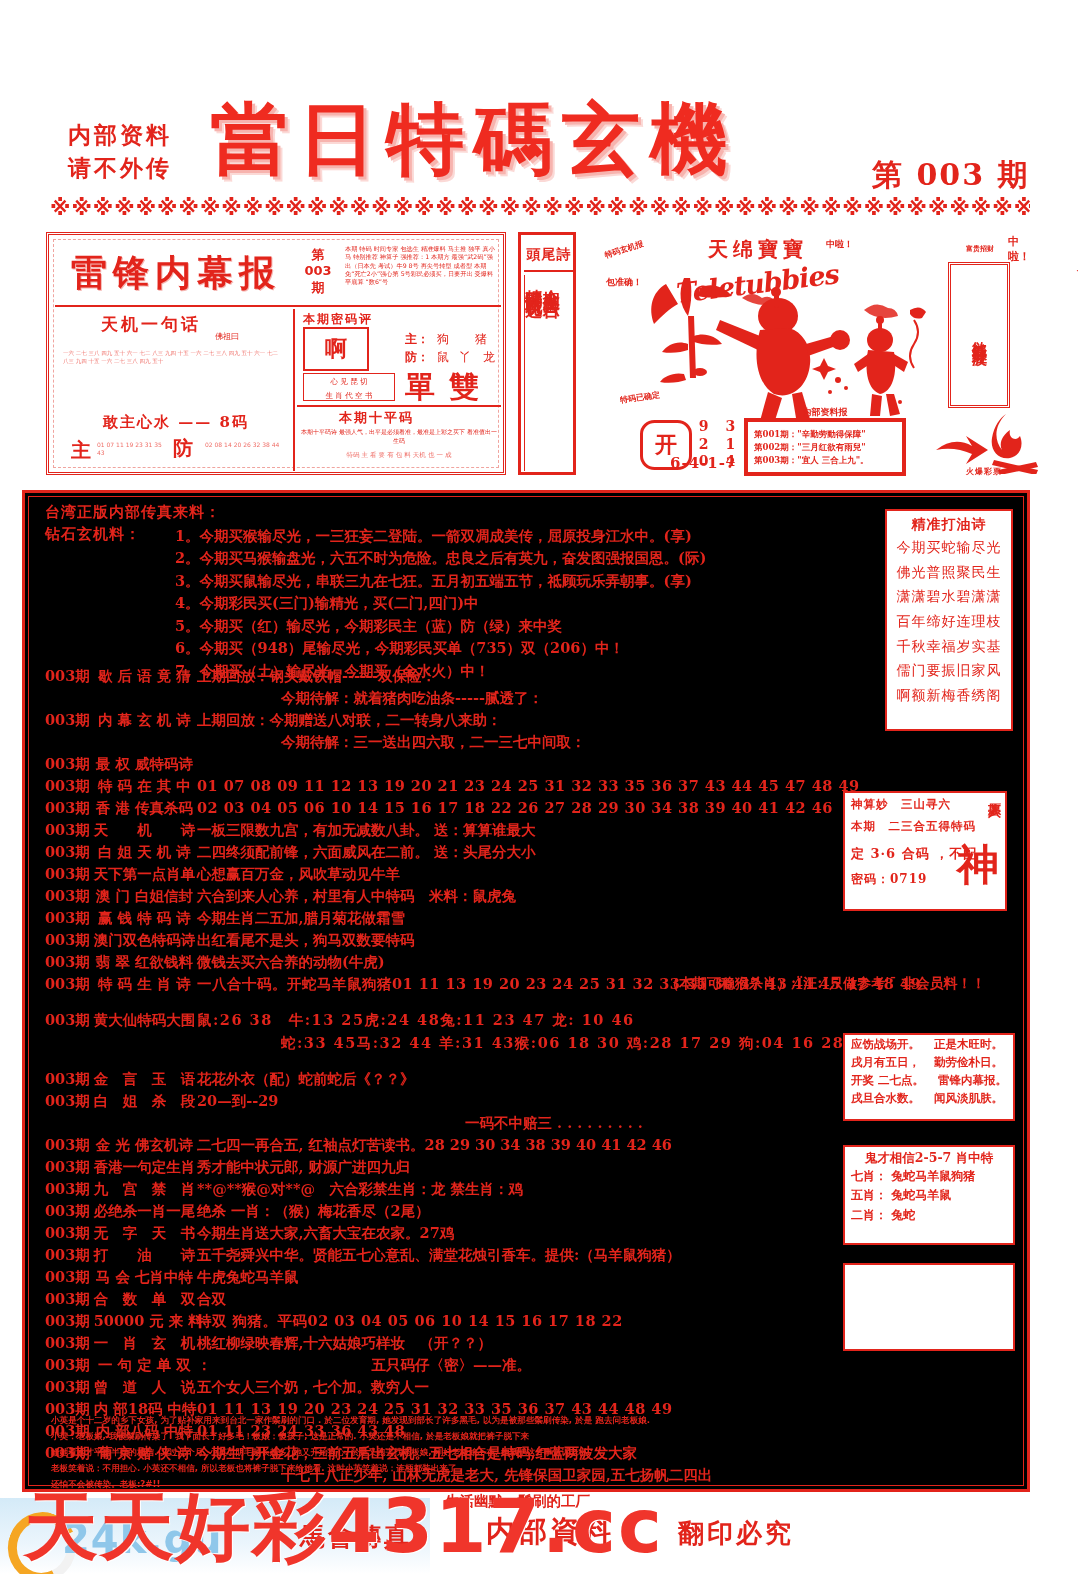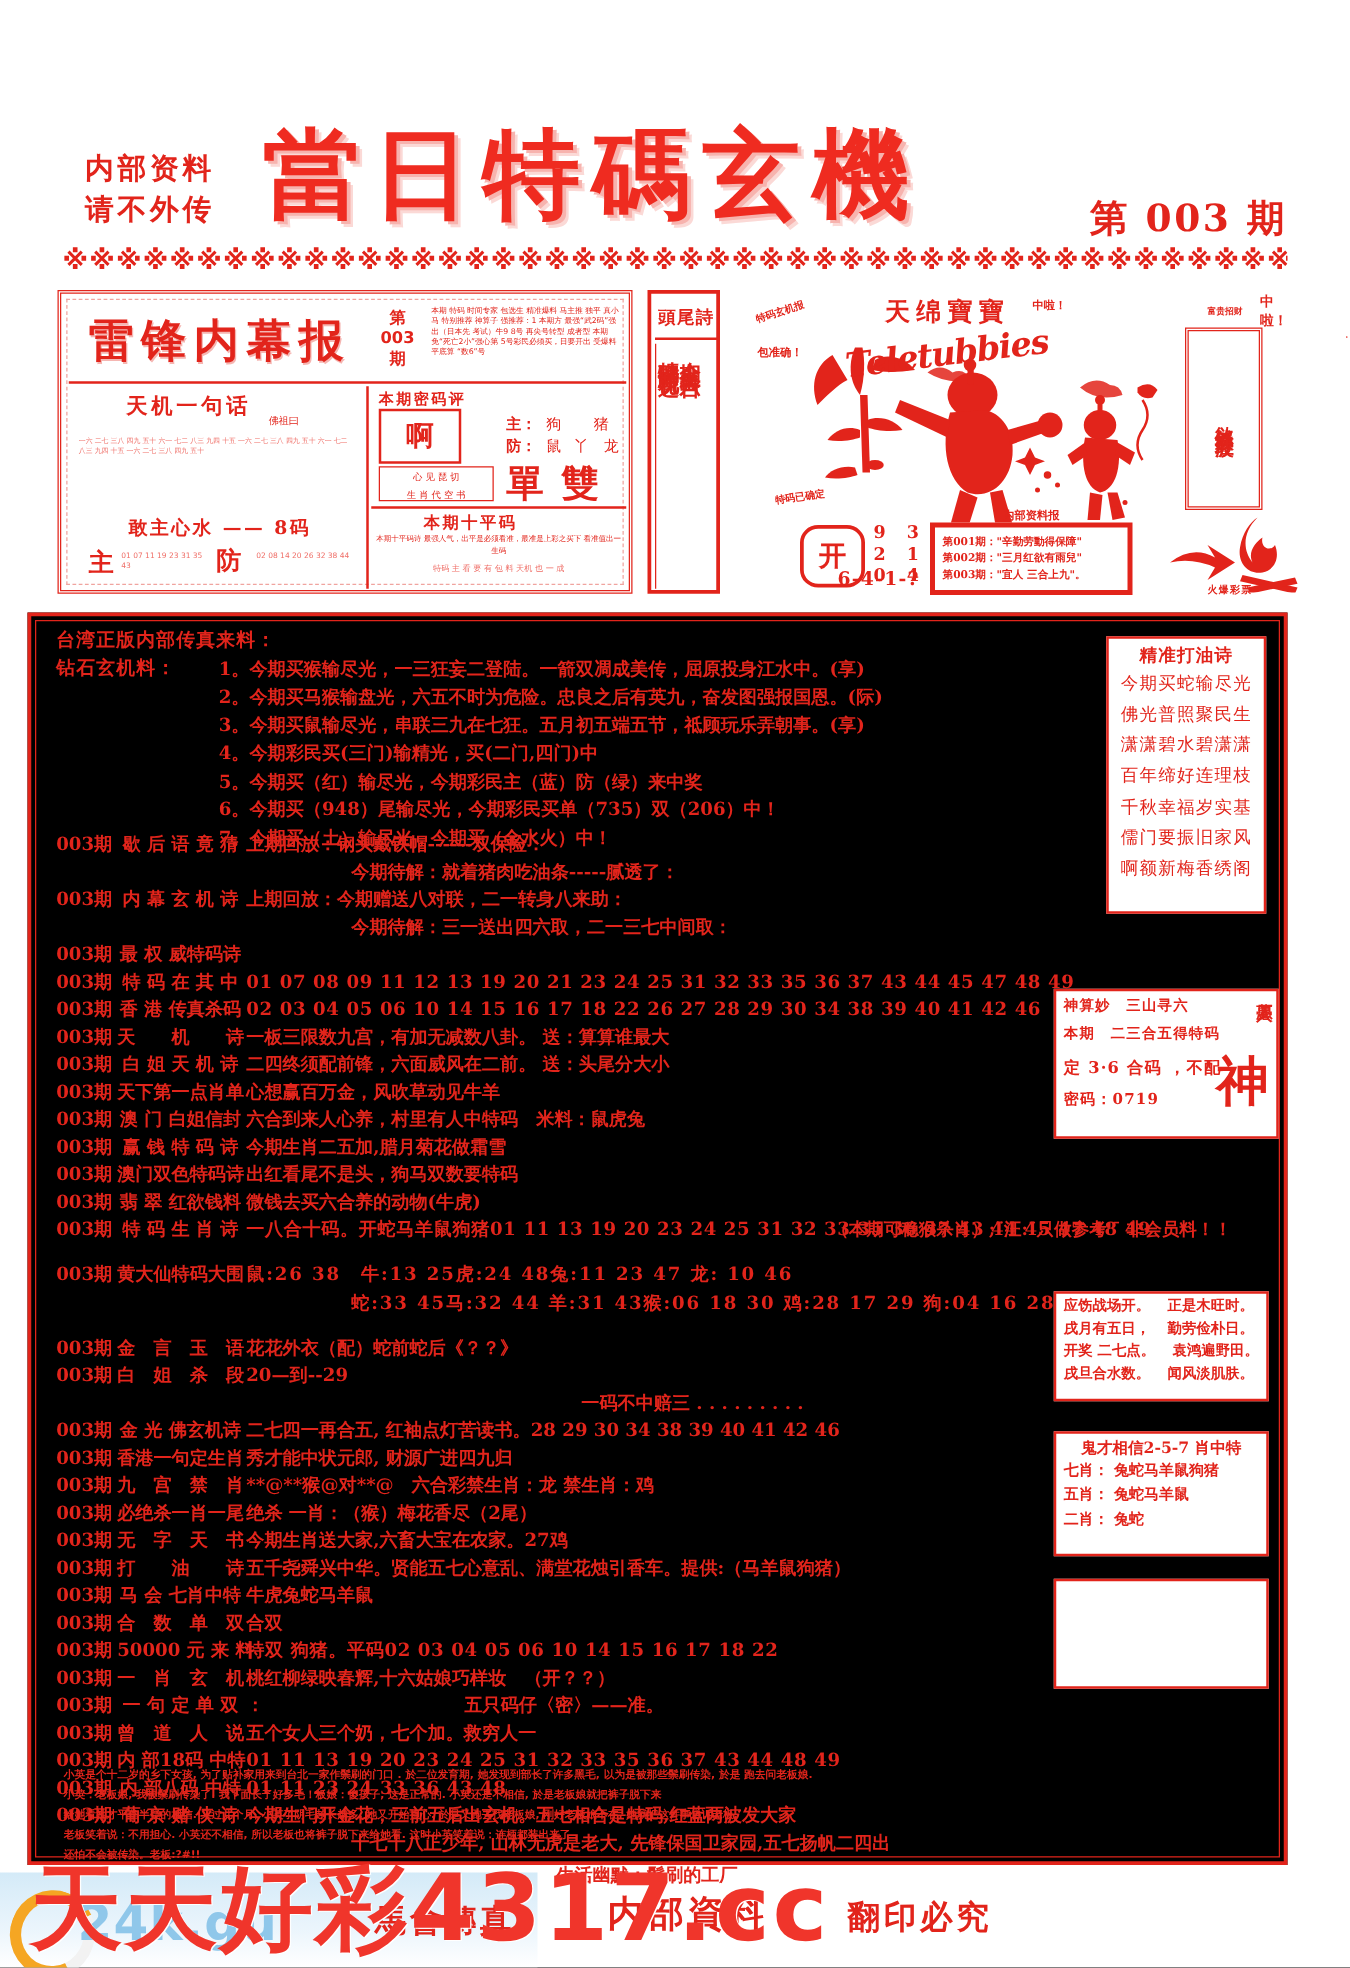--- a/index.html
+++ b/index.html
@@ -219,21 +219,21 @@
     position:absolute;left:640px;top:482px;font-size:14px;font-weight:bold;white-space:nowrap;
   }
 
   
   .rbox{position:absolute;border:2px solid #e2241b;box-sizing:border-box;background:#fff;}
 
   .poem-box{left:860px;top:16px;width:128px;height:222px;}
   .poem-box .ttl{font-size:14px;font-weight:bold;text-align:center;margin-top:5px;letter-spacing:1px;}
   .poem-box .ln{font-size:14px;text-align:center;line-height:1.62;letter-spacing:1px;margin-top:2px;}
 
-  .god-box{left:818px;top:298px;width:180px;height:120px;}
+  .god-box{left:818px;top:298px;width:164px;height:120px;}
   .god-box .l1{position:absolute;left:6px;top:4px;font-size:11.5px;font-weight:bold;letter-spacing:1px;}
   .god-box .l2{position:absolute;left:6px;top:26px;font-size:11.5px;font-weight:bold;letter-spacing:1px;}
   .god-box .l3{position:absolute;left:6px;top:52px;font-size:13px;font-weight:bold;letter-spacing:1px;}
   .god-box .l4{position:absolute;left:6px;top:78px;font-size:12px;font-weight:bold;letter-spacing:1px;}
   .god-box .vert{
     position:absolute;right:4px;top:0px;
     writing-mode:vertical-rl;text-orientation:upright;
     font-size:13px;font-weight:bold;line-height:1.05;letter-spacing:0;
   }
   .god-box .shen{
@@ -717,21 +717,21 @@
     </div>
 
     <div class="rbox zhan-box">
       <div class="ln txt">
         <span>应饬战场开。</span><span class="r">正是木旺时。</span>
       </div>
       <div class="ln txt">
         <span>戌月有五日，</span><span class="r">勤劳俭朴日。</span>
       </div>
       <div class="ln txt">
-        <span>开奖 二七点。</span><span class="r">袁鸿遍野田。</span>
+        <span>开奖 二七点。</span><span class="r">雷锋内幕报。</span>
       </div>
       <div class="ln txt">
         <span>戌旦合水数。</span><span class="r">闻风淡肌肤。</span>
       </div>
     </div>
 
     <div class="rbox gui-box">
       <div class="ttl txt">鬼才相信2-5-7 肖中特</div>
       <div class="ln txt">七肖： 兔蛇马羊鼠狗猪</div>
       <div class="ln txt">五肖： 兔蛇马羊鼠</div>

